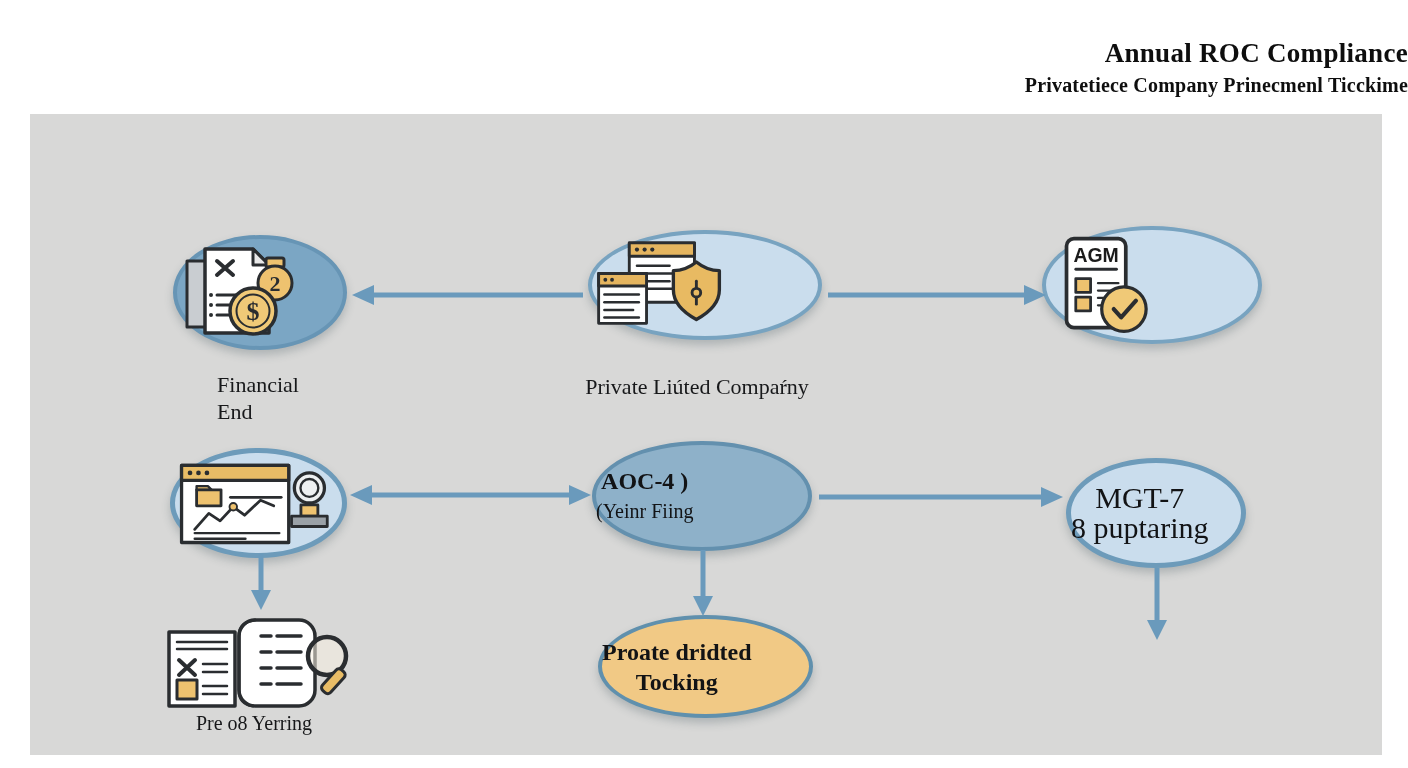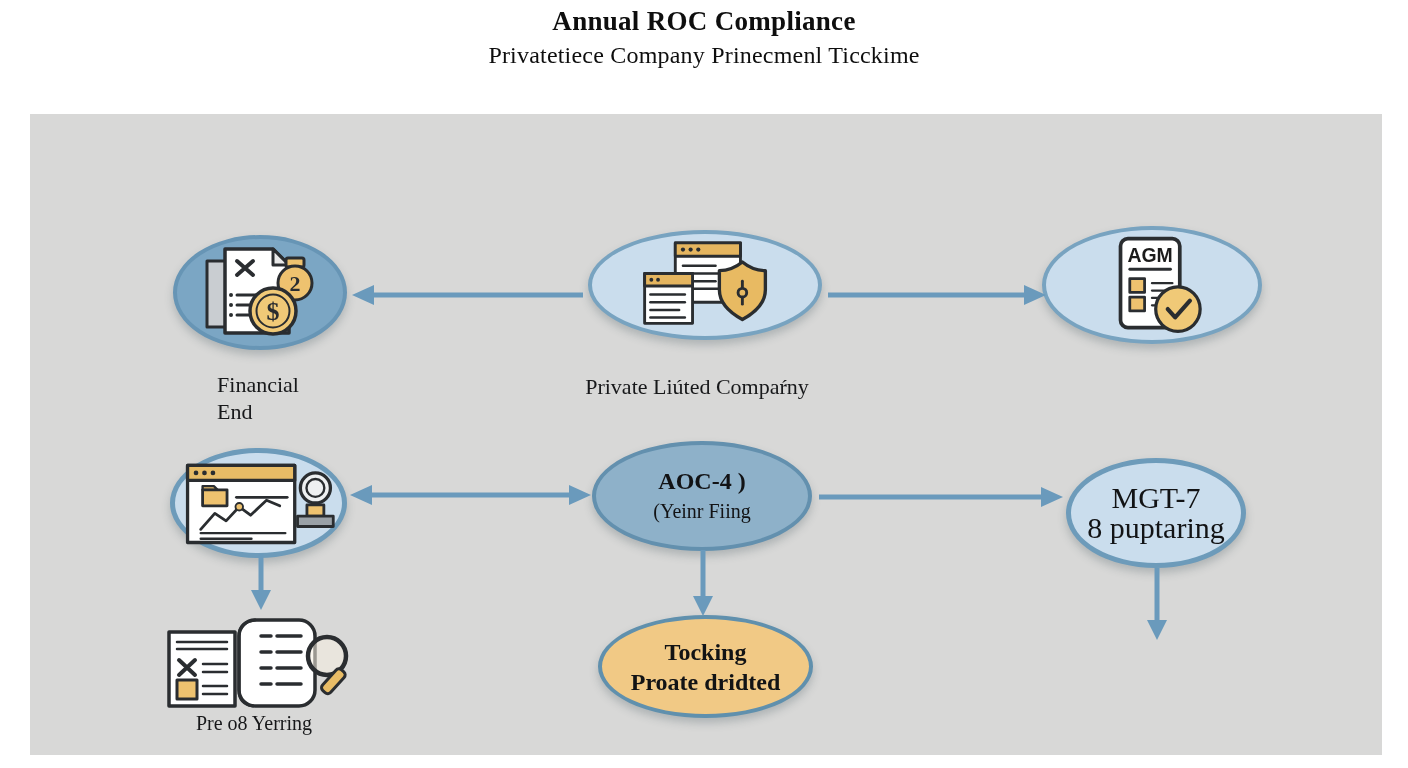--- a/index.html
+++ b/index.html
@@ -2,29 +2,29 @@
 <html><head>
 <meta charset="utf-8">
 <style>
   html,body{margin:0;padding:0}
   body{
     width:1408px;height:768px;position:relative;overflow:hidden;
     background:#ffffff;
     font-family:"Liberation Serif","DejaVu Serif",serif;
     color:#17181a;
   }
-  .hdr{position:absolute;top:6px;left:0;width:100%;text-align:center}
+  .hdr{position:absolute;top:38px;left:0;width:100%;text-align:right}
   .title{font-size:27px;font-weight:700;color:#0e0e0e;letter-spacing:.3px}
-  .subtitle{font-size:24px;font-weight:400;color:#0e0e0e;margin-top:5px;letter-spacing:.2px}
+  .subtitle{font-size:20px;font-weight:700;color:#0e0e0e;margin-top:5px;letter-spacing:.2px}
 
   .panel{position:absolute;left:30px;top:114px;width:1352px;height:641px;background:#d8d8d7}
 
   .node{
     position:absolute;border-radius:50%;box-sizing:border-box;
-    display:flex;align-items:center;justify-content:center;flex-direction:column;
+    display:flex;align-items:flex-start;justify-content:center;flex-direction:column;
     box-shadow:0 5px 9px rgba(70,85,95,.28);
   }
   .fill-dark  {background:#7ba6c4;border:4px solid #6795b5}
   .fill-light {background:#cadded;border:4px solid #78a3c0}
   .fill-light5{background:#cadded;border:5px solid #6d9bba}
   .fill-mid   {background:#8eb1c9;border:4px solid #6390ae}
   .fill-orange{background:#f1c985;border:4px solid #6090ad}
 
   .node-label{
     position:absolute;transform:translateX(-50%);
@@ -181,22 +181,22 @@
     <g transform="rotate(42 176 64)">
       <rect x="171" y="62" width="11" height="28" rx="4" fill="#e8bc66" stroke-width="3"></rect>
     </g>
   </svg>
   <div class="node-label" style="left:224px;top:596px;font-size:20px">
     <div>Pre o8 Yerring</div>
   </div>
 
   <div class="node fill-orange" style="left:568px;top:501px;width:215px;height:103px">
     <div class="etext">
+      <div class="orange-l">Proate dridted</div>
       <div class="orange-l">Tocking</div>
-      <div class="orange-l">Proate dridted</div>
     </div>
   </div>
 
 
   <svg class="arrow" style="left:320px;top:166px" width="235" height="30">
     <line x1="233" y1="15" x2="20" y2="15"></line>
     <polygon points="2,15 24,5 24,25"></polygon>
   </svg>
 
   <svg class="arrow" style="left:790px;top:166px" width="230" height="30">

